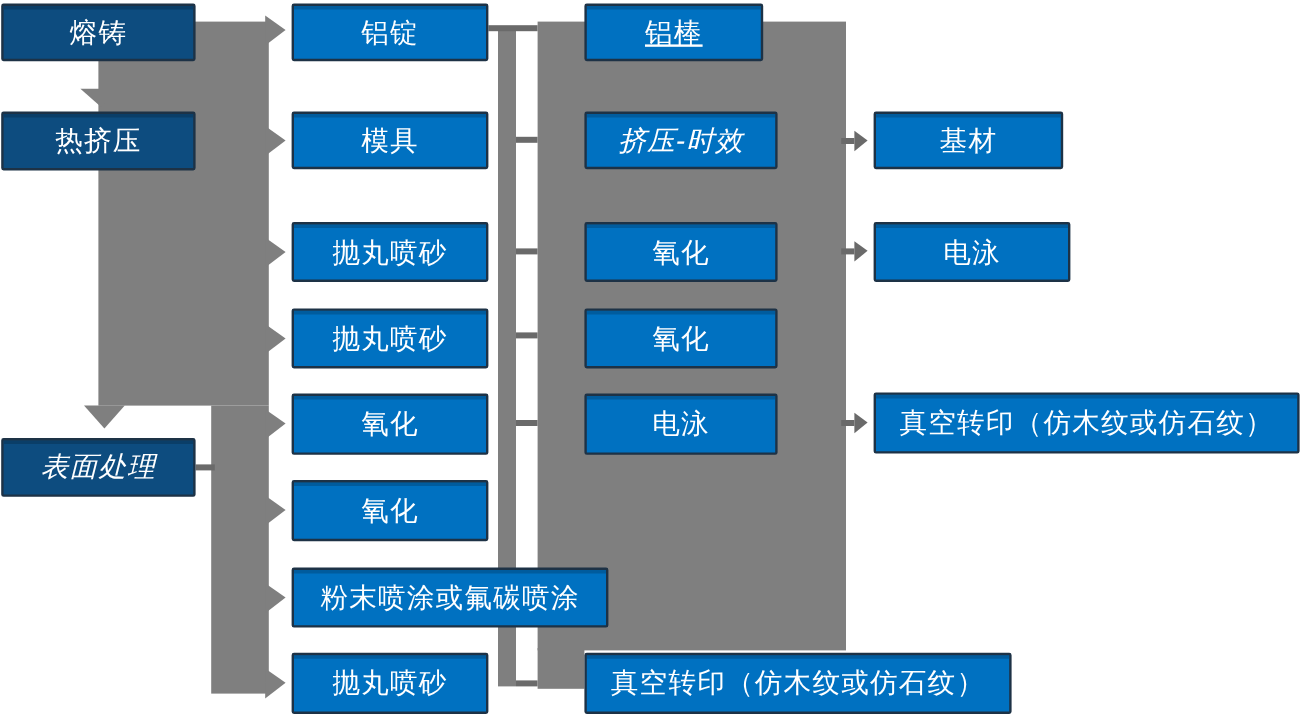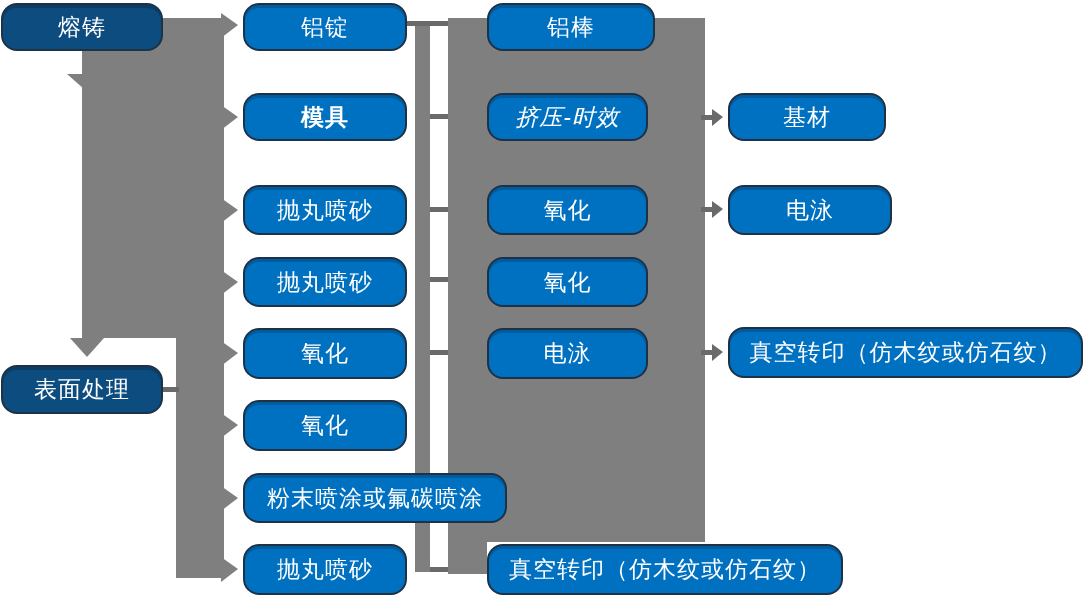--- a/index.html
+++ b/index.html
@@ -21,21 +21,21 @@
     position: absolute;
     z-index: 2;
     box-sizing: border-box;
     display: flex;
     align-items: center;
     justify-content: center;
     color: #ffffff;
     font-size: 23px;
     letter-spacing: 1px;
     border: 2px solid #1d3246;
-    border-radius: 16px;
+    border-radius: 2px;
     box-shadow: inset 0 3px 0 rgba(0,0,0,0.18);
     white-space: nowrap;
   }
   .node.stage   { background: #0d4c7f; }
   .node.process { background: #0071c1; }
 </style>
 </head>
 <body>
 
 <div class="canvas">
@@ -74,32 +74,33 @@
 
     <rect x="701" y="115" width="11" height="5" fill="#6a6a6a"></rect>
     <polygon points="712,109 712,126 723,117" fill="#6a6a6a"></polygon>
     <rect x="701" y="207" width="11" height="5" fill="#6a6a6a"></rect>
     <polygon points="712,201 712,218 723,209" fill="#6a6a6a"></polygon>
     <rect x="701" y="350" width="11" height="5" fill="#6a6a6a"></rect>
     <polygon points="712,344 712,361 723,352" fill="#6a6a6a"></polygon>
   </svg>
 
   <div class="node stage" style="left:1px;   top:3px;   width:162px; height:48px;">熔铸</div>
-  <div class="node stage" style="left:1px;   top:365px; width:162px; height:49px;">表面处理</div>
+  <div class="node stage" style="left:1px;   top:93px;  width:162px; height:49px;">热挤压</div>
+  <div class="node stage" style="left:1px;   top:365px; width:162px; height:49px;font-style:italic;">表面处理</div>
 
   <div class="node process" style="left:243px; top:3px;   width:164px; height:48px;">铝锭</div>
-  <div class="node process" style="left:243px; top:93px;  width:164px; height:48px;font-weight:bold;">模具</div>
+  <div class="node process" style="left:243px; top:93px;  width:164px; height:48px;">模具</div>
   <div class="node process" style="left:243px; top:185px; width:164px; height:50px;">抛丸喷砂</div>
   <div class="node process" style="left:243px; top:257px; width:164px; height:50px;">抛丸喷砂</div>
   <div class="node process" style="left:243px; top:328px; width:164px; height:51px;">氧化</div>
   <div class="node process" style="left:243px; top:400px; width:164px; height:51px;">氧化</div>
   <div class="node process" style="left:243px; top:473px; width:264px; height:50px;">粉末喷涂或氟碳喷涂</div>
   <div class="node process" style="left:243px; top:544px; width:164px; height:51px;">抛丸喷砂</div>
 
-  <div class="node process" style="left:487px; top:3px;   width:168px; height:48px;">铝棒</div>
+  <div class="node process" style="left:487px; top:3px;   width:149px; height:48px;text-decoration:underline;">铝棒</div>
   <div class="node process" style="left:487px; top:93px;  width:161px; height:48px;font-style:italic;">挤压-时效</div>
   <div class="node process" style="left:487px; top:185px; width:161px; height:50px;">氧化</div>
   <div class="node process" style="left:487px; top:257px; width:161px; height:50px;">氧化</div>
   <div class="node process" style="left:487px; top:328px; width:161px; height:51px;">电泳</div>
   <div class="node process" style="left:487px; top:544px; width:356px; height:51px;">真空转印（仿木纹或仿石纹）</div>
 
   <div class="node process" style="left:728px; top:93px;  width:158px; height:48px;">基材</div>
   <div class="node process" style="left:728px; top:185px; width:164px; height:50px;">电泳</div>
   <div class="node process" style="left:728px; top:327px; width:355px; height:51px;">真空转印（仿木纹或仿石纹）</div>
 

